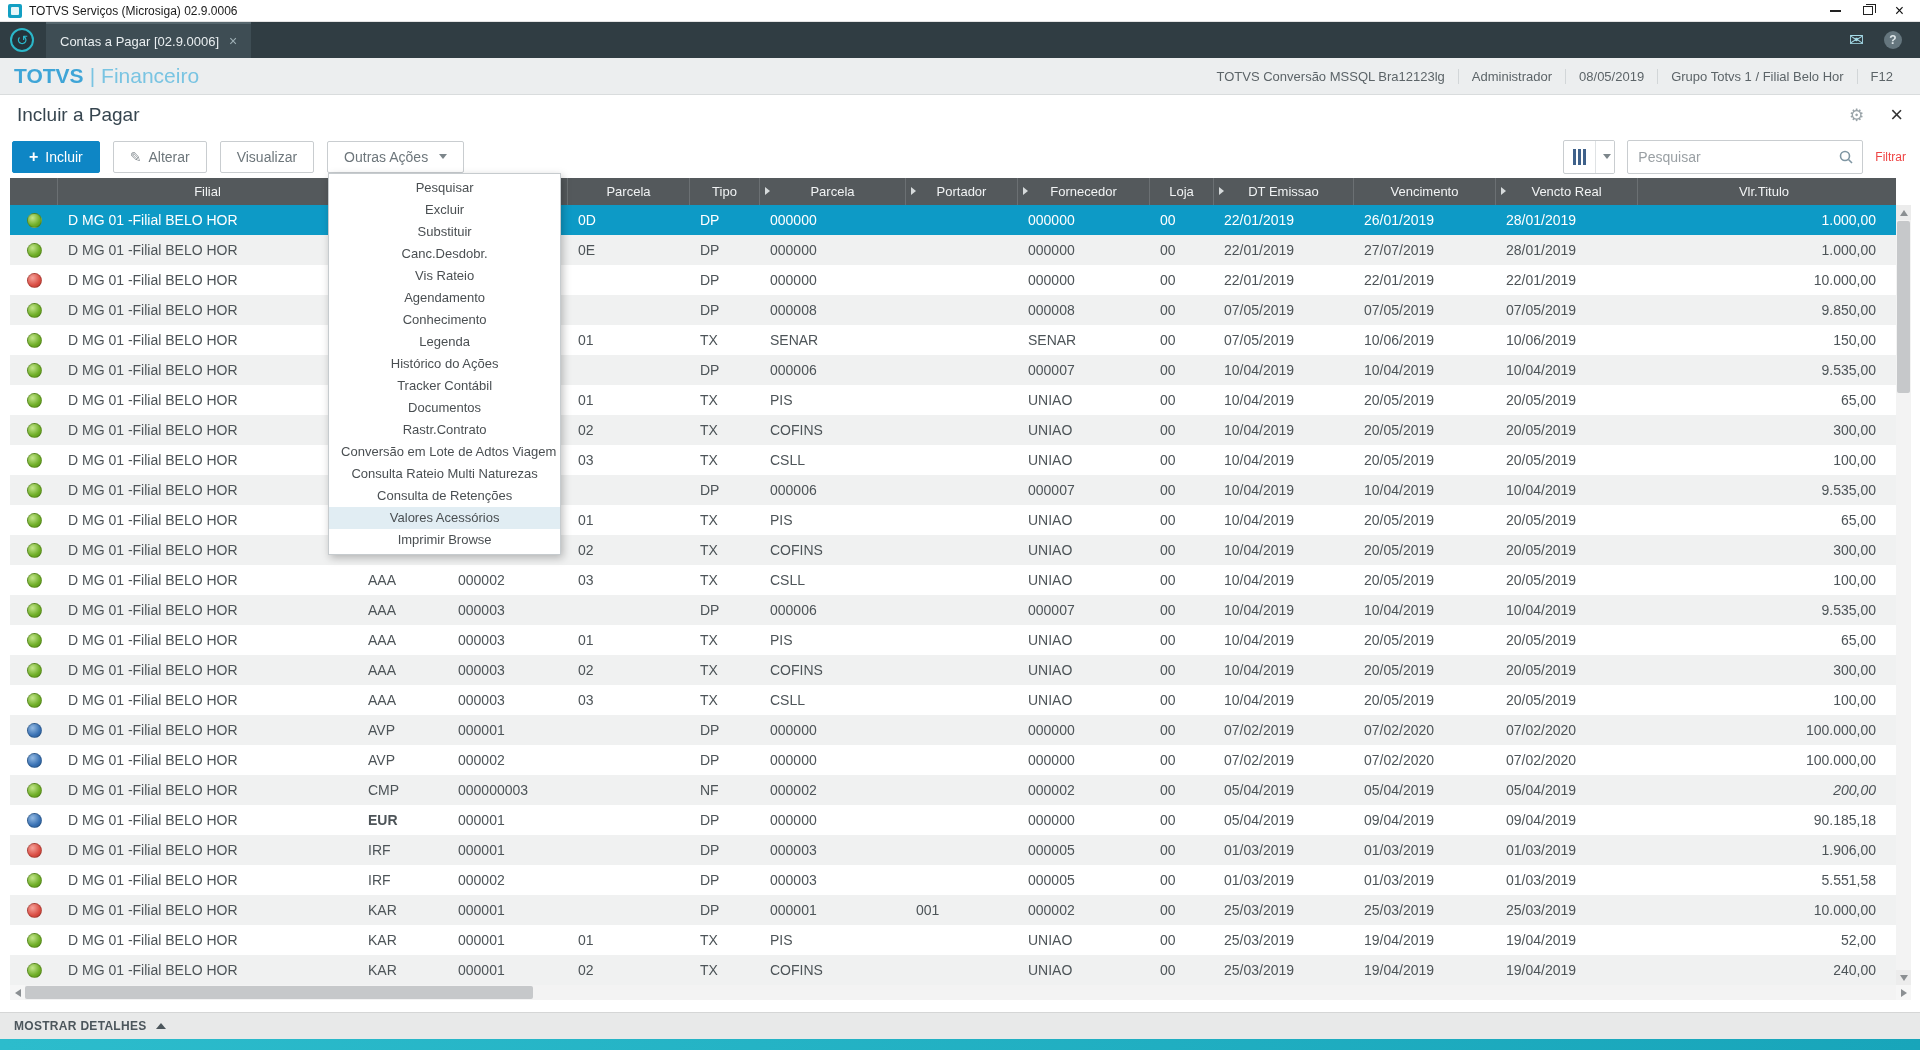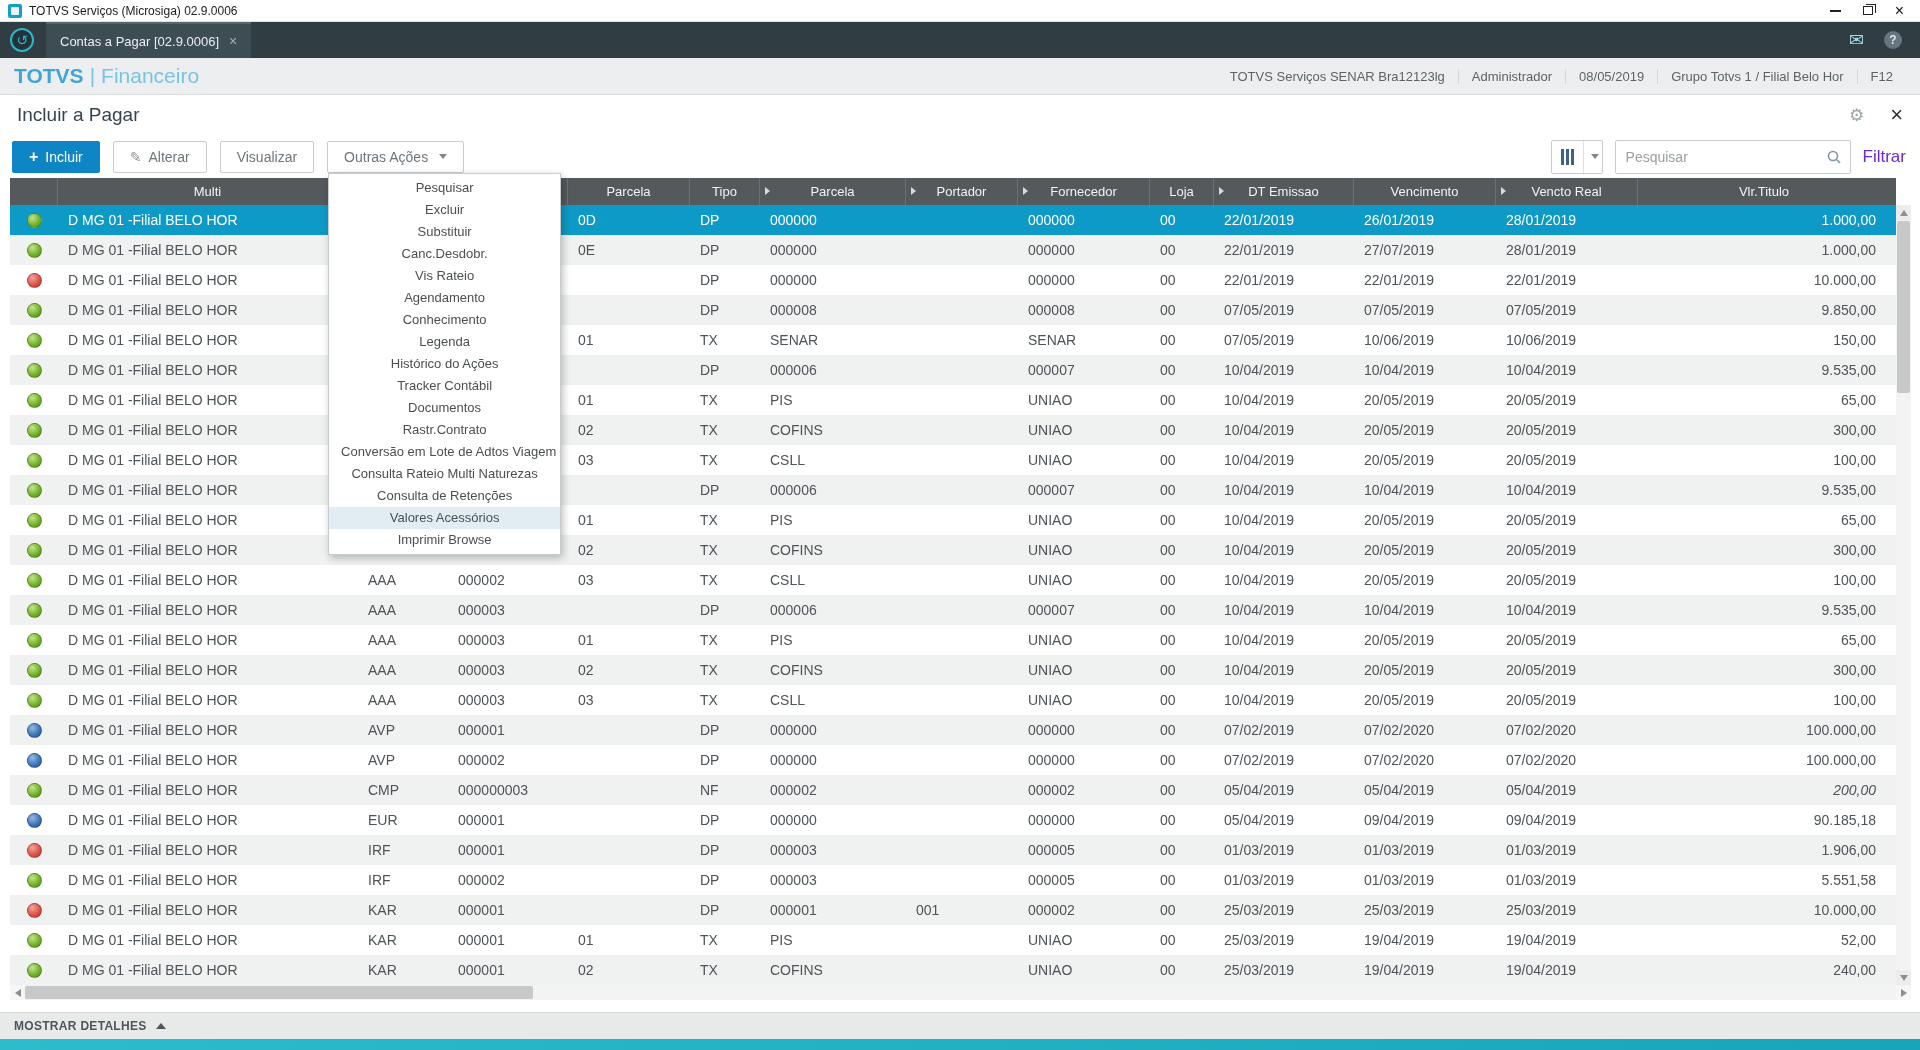--- a/index.html
+++ b/index.html
@@ -52,21 +52,21 @@
   .caret-down { width: 0; height: 0; border-left: 4px solid transparent; border-right: 4px solid transparent; border-top: 5px solid #7d868b; margin-left: 4px; }
   .btn-outras { position: relative; }
   .toolbar-right { margin-left: auto; display: flex; align-items: center; gap: 12px; padding-right: 2px; }
   .col-chooser { display: flex; height: 34px; border: 1px solid #c9cdd0; border-radius: 2px; overflow: hidden; }
   .col-chooser-main { width: 32px; display: flex; align-items: center; justify-content: center; gap: 2px; border-right: 1px solid #dfe2e4; }
   .col-bar { width: 3px; height: 16px; background: #3f618a; }
   .col-chooser-caret { width: 18px; display: grid; place-items: center; background: #fff; }
   .searchbox { width: 236px; height: 34px; border: 1px solid #c9cdd0; border-radius: 2px; background: #fff; display: flex; align-items: center; padding: 0 8px 0 10px; }
   .searchbox input { flex: 1; border: none; outline: none; font-size: 14px; font-family: inherit; color: #555; min-width: 0; }
   .searchbox input::placeholder { color: #9aa0a4; }
-  .filtrar-label { font-size: 17px; color: #6d28d9; }
+  .filtrar-label { font-size: 12px; color: #ef4444; }
 
   
   .menu { position: absolute; left: 0; top: calc(100% + 1px); width: 233px; background: #fff; border: 1px solid #c6cbce; box-shadow: 2px 3px 8px rgba(0,0,0,.25); z-index: 60; padding: 3px 0; }
   .menu-item { height: 22px; line-height: 22px; padding: 0 12px; font-size: 13px; color: #4a4f52; white-space: nowrap; overflow: hidden; }
   .menu-item.highlighted { background: #e1edf3; }
 
   
   .table-wrap { position: relative; margin-left: 10px; width: 1901px; }
   .thead { display: flex; width: 1886px; height: 27px; background: #54595c; }
   .th { position: relative; height: 27px; line-height: 27px; color: #f1f3f4; font-size: 13px; text-align: center; border-right: 1px solid #6b7073; overflow: hidden; white-space: nowrap; }
@@ -128,21 +128,21 @@
     <span class="mail-icon">✉</span>
     <span class="help-icon">?</span>
   </div>
 </div>
 
 <div class="appheader">
   <span class="brand">TOTVS</span>
   <span class="brand-sep">|</span>
   <span class="brand-module">Financeiro</span>
   <div class="appheader-right">
-      <div class="info-item">TOTVS Serviços SENAR Bra12123lg</div>
+      <div class="info-item">TOTVS Conversão MSSQL Bra12123lg</div>
       <div class="info-item">Administrador</div>
       <div class="info-item">08/05/2019</div>
       <div class="info-item">Grupo Totvs 1 / Filial Belo Hor</div>
       <div class="info-item">F12</div>
     </div>
 </div>
 
 <div class="pagebar">
   <span class="page-title">Incluir a Pagar</span>
   <div class="pagebar-right">
@@ -204,21 +204,21 @@
         <line x1="10.5" y1="10.5" x2="14" y2="14" stroke="#7f96a3" stroke-width="1.6"></line>
       </svg>
     </div>
     <span class="filtrar-label">Filtrar</span>
   </div>
 </div>
 
 <div class="table-wrap">
   <div class="thead">
       <div class="th" style="width: 48px;"><span class="th-label"></span></div>
-      <div class="th" style="width: 300px;"><span class="th-label">Multi</span></div>
+      <div class="th" style="width: 300px;"><span class="th-label">Filial</span></div>
       <div class="th" style="width: 90px;"><span class="th-label"></span></div>
       <div class="th" style="width: 120px;"><span class="th-label"></span></div>
       <div class="th" style="width: 122px;"><span class="th-label">Parcela</span></div>
       <div class="th" style="width: 70px;"><span class="th-label">Tipo</span></div>
       <div class="th" style="width: 146px;"><span class="sort-arrow"></span><span class="th-label">Parcela</span></div>
       <div class="th" style="width: 112px;"><span class="sort-arrow"></span><span class="th-label">Portador</span></div>
       <div class="th" style="width: 132px;"><span class="sort-arrow"></span><span class="th-label">Fornecedor</span></div>
       <div class="th" style="width: 64px;"><span class="th-label">Loja</span></div>
       <div class="th" style="width: 140px;"><span class="sort-arrow"></span><span class="th-label">DT Emissao</span></div>
       <div class="th" style="width: 142px;"><span class="th-label">Vencimento</span></div>
@@ -584,21 +584,21 @@
         <div class="td" style="width: 140px;">05/04/2019</div>
         <div class="td" style="width: 142px;">05/04/2019</div>
         <div class="td" style="width: 142px;">05/04/2019</div>
         <div class="td right" style="width: 252px; font-style: italic;">200,00</div>
       </div>
       <div class="tr">
         <div class="td status" style="width: 48px;">
           <span class="dot blue"></span>
         </div>
         <div class="td" style="width: 300px;">D MG 01 -Filial BELO HOR</div>
-        <div class="td" style="width: 90px;">EUR</div>
+        <div class="td" style="width: 90px; font-weight: bold;">EUR</div>
         <div class="td" style="width: 120px;">000001</div>
         <div class="td" style="width: 122px;"></div>
         <div class="td" style="width: 70px;">DP</div>
         <div class="td" style="width: 146px;">000000</div>
         <div class="td" style="width: 112px;"></div>
         <div class="td" style="width: 132px;">000000</div>
         <div class="td" style="width: 64px;">00</div>
         <div class="td" style="width: 140px;">05/04/2019</div>
         <div class="td" style="width: 142px;">09/04/2019</div>
         <div class="td" style="width: 142px;">09/04/2019</div>

